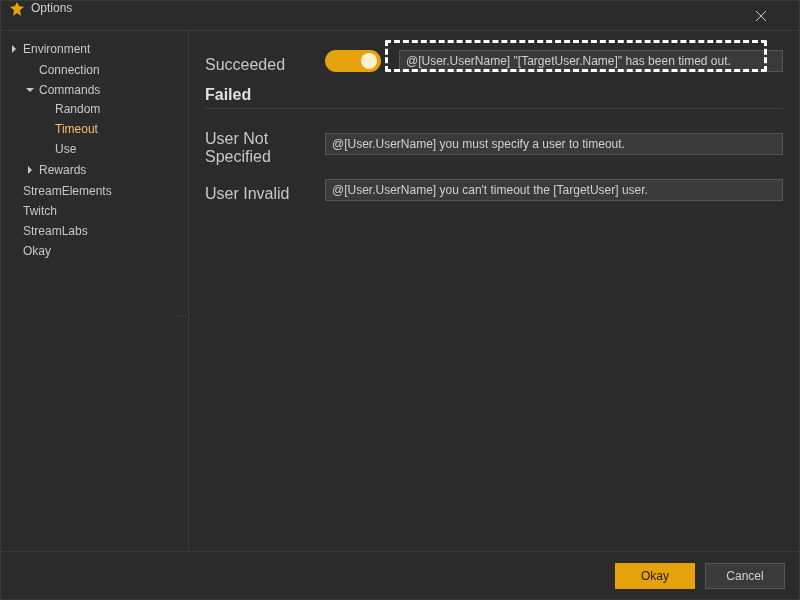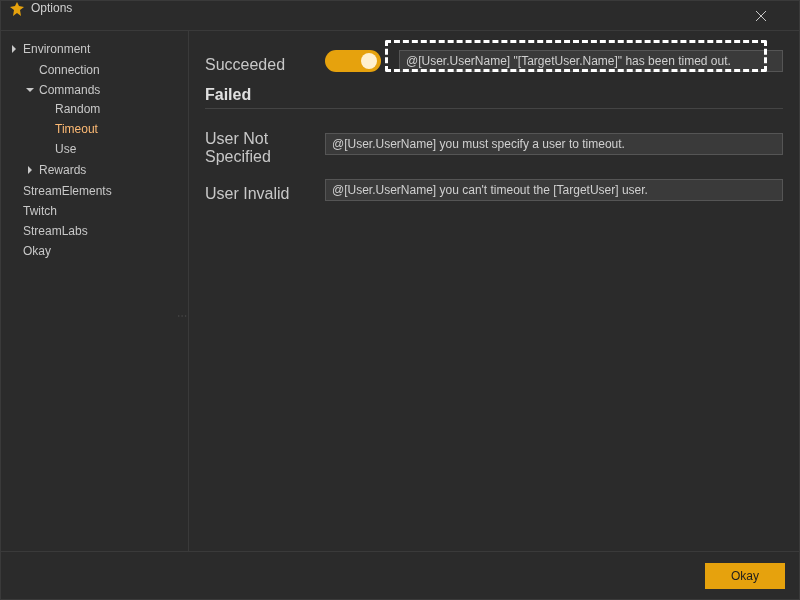--- a/index.html
+++ b/index.html
@@ -313,15 +313,16 @@
         <div class="finput">
           <input class="textinput" value="@[User.UserName] you can't timeout the [TargetUser] user." style="">
         </div>
       </div>
 
     </div>
   </div>
 
   <div class="footer">
     <div class="btn primary">Okay</div>
+    <div class="btn">Cancel</div>
   </div>
 
 </div>
 
 </body></html>

